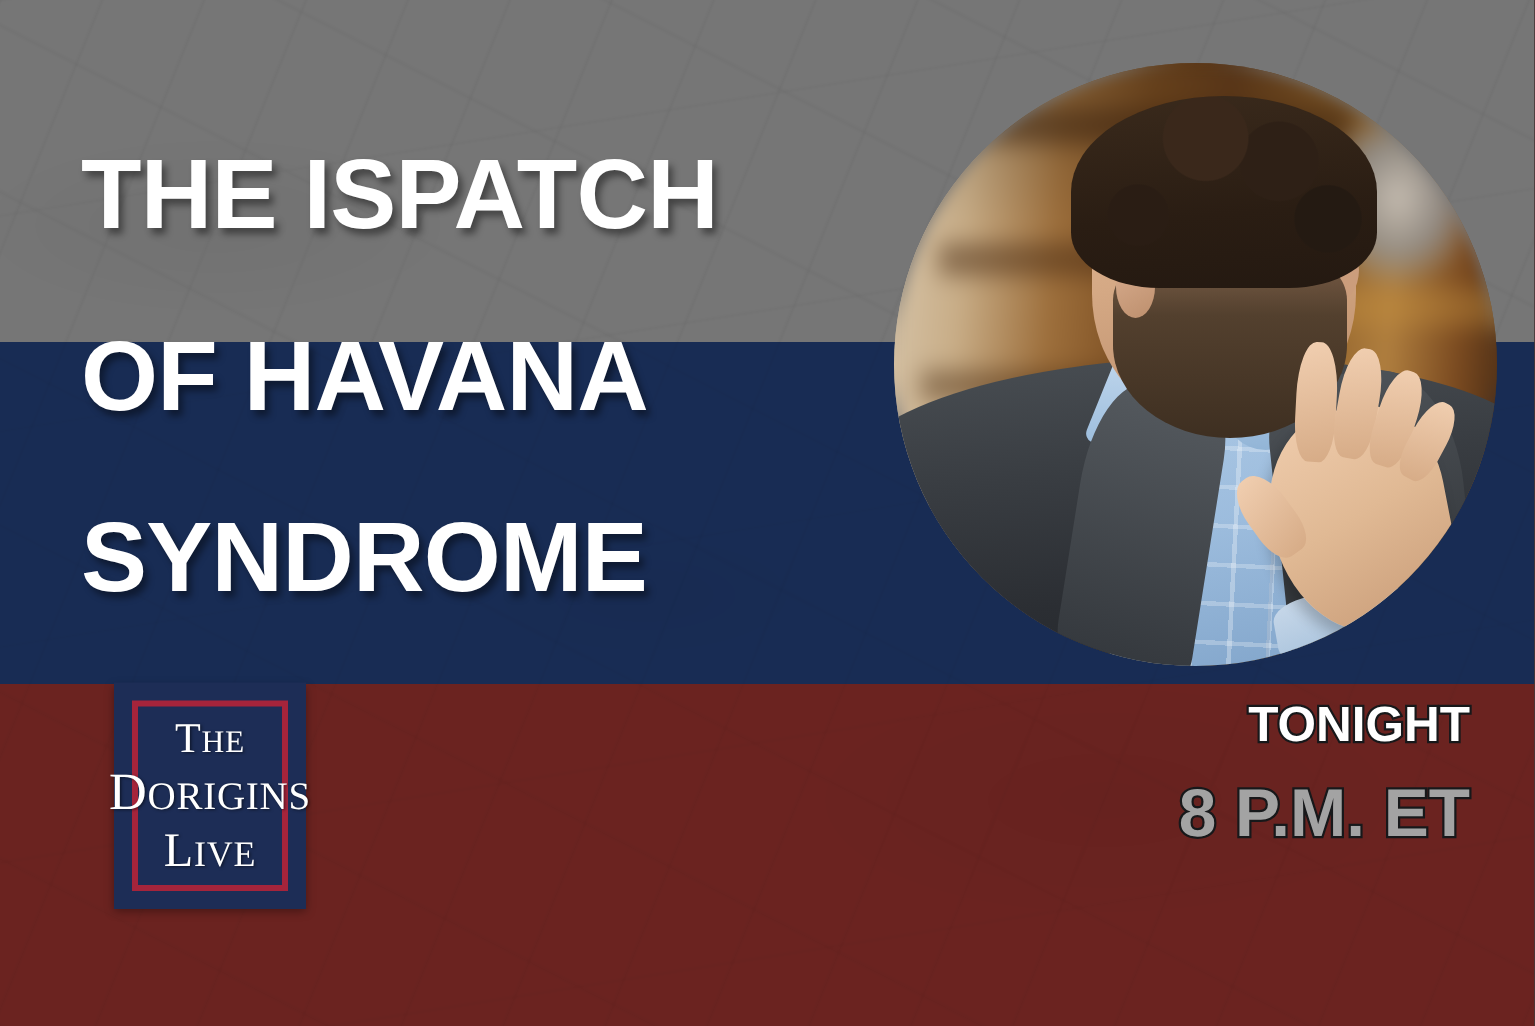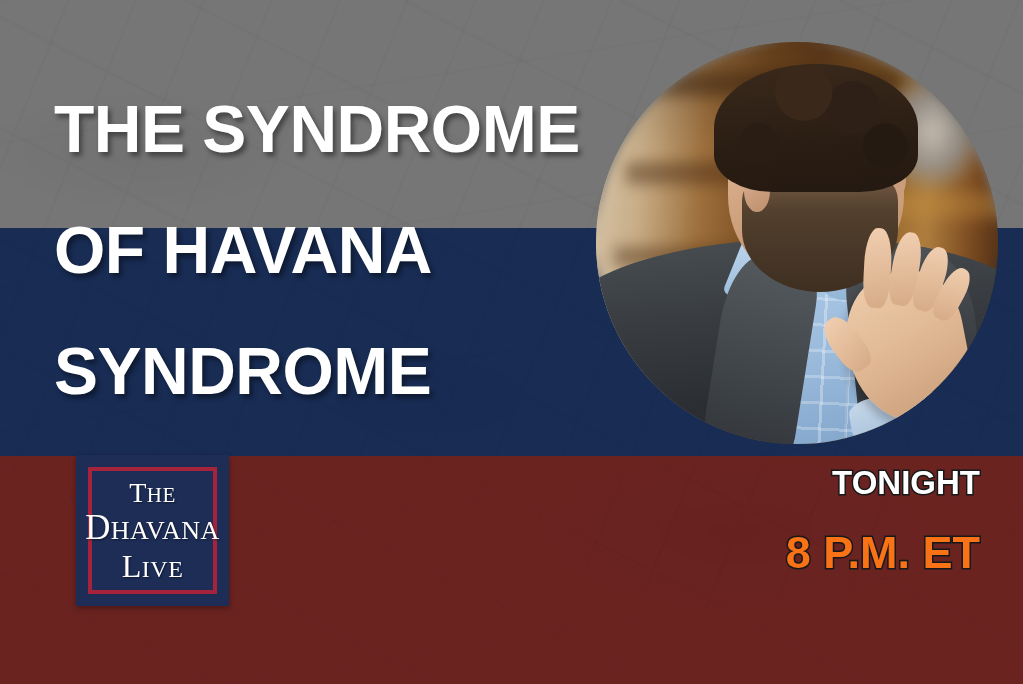--- a/index.html
+++ b/index.html
@@ -225,21 +225,21 @@
   .teal {
     position:absolute; left: 12px; top: 380px; width: 90px; height: 64px;
     background: #2c6166; opacity:.8; border-radius: 40% 34% 18% 22%; filter: blur(2px);
   }
 
   
   .logo {
     position: absolute;
     left: 76px;
     top: 455px;
-    width: 153px;
+    width: 128px;
     height: 151px;
     background: #1d2d56;
     z-index: 7;
     box-shadow: 0 2px 6px rgba(0,0,0,.35);
   }
   .logo-frame {
     position: absolute;
     left: 12px;
     top: 12px;
     right: 12px;
@@ -280,22 +280,22 @@
   }
   .sched-tonight {
     font-size: 33px;
     color: #ffffff;
     margin-top: 10px;
     -webkit-text-stroke: 3px #17181a;
     paint-order: stroke fill;
   }
   .sched-time {
     font-size: 45px;
-    color: #f97316;
-    margin-top: 31px;
+    color: #a3a3a3;
+    margin-top: 20px;
     -webkit-text-stroke: 3px #17181a;
     paint-order: stroke fill;
   }
   .sched-cta {
     font-size: 42px;
     color: #f5d65a;
     margin-top: 27px;
     -webkit-text-stroke: 4px #17181a;
     paint-order: stroke fill;
     letter-spacing: .5px;
@@ -344,30 +344,30 @@
       <div class="hand"></div>
       <div class="finger f1"></div>
       <div class="finger f2"></div>
       <div class="finger f3"></div>
       <div class="finger f4"></div>
       <div class="finger thumb"></div>
     </div>
   </div>
 
   <div class="headline">
-    <span class="line">THE SYNDROME</span>
+    <span class="line">THE ISPATCH</span>
     <span class="line">OF HAVANA</span>
     <span class="line">SYNDROME</span>
   </div>
 
   <div class="logo">
     <div class="logo-frame"></div>
     <div class="logo-text">
       <span class="l1"><span class="cap">T</span><span>HE</span></span>
-      <span class="l2"><span class="cap">D</span><span>HAVANA</span></span>
+      <span class="l2"><span class="cap">D</span><span>ORIGINS</span></span>
       <span class="l3"><span class="cap">L</span><span>IVE</span></span>
     </div>
   </div>
 
   <div class="schedule">
     <span class="sched-line sched-tonight">TONIGHT</span>
     <span class="sched-line sched-time">8 P.M. ET</span>
   </div>
 
 </div>

